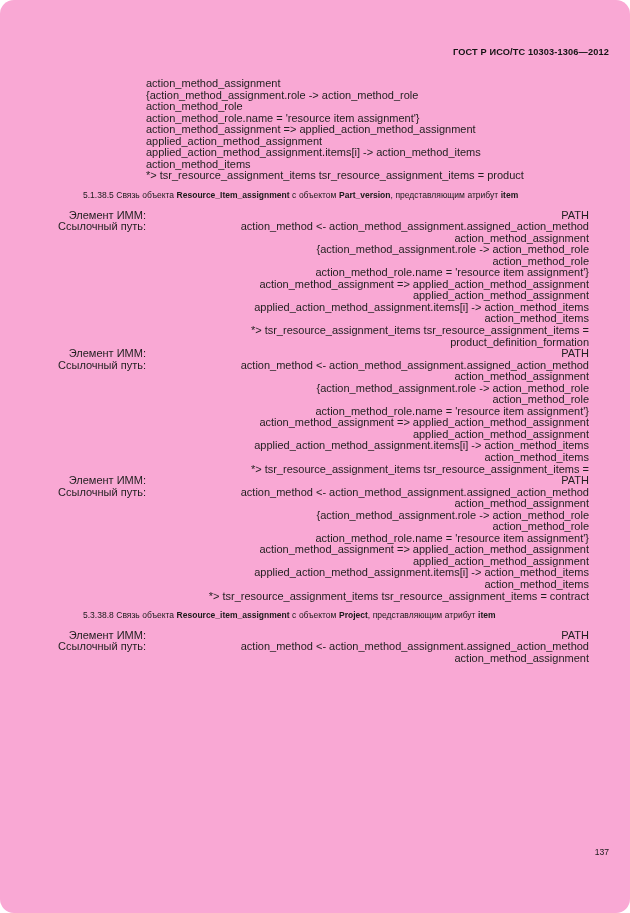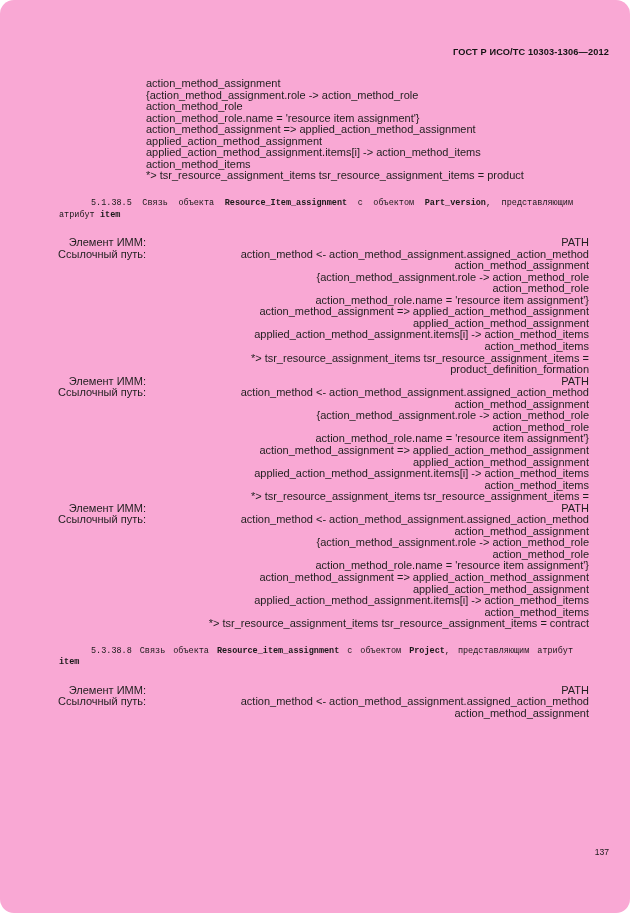--- a/index.html
+++ b/index.html
@@ -59,25 +59,24 @@
   .path-line {
     padding-left: 103px;
   }
 
   
   .section-head {
     font-size: 8.5px;
     line-height: 11.6px;
     text-align: justify;
     text-indent: 32px;
-    margin: 16px;
+    margin: 8px;
     padding: 0;
     color: #1a1a1a;
     word-spacing: 0.2px;
-    font-family: Liberation Mono, monospace;
   }
   .section-head b { font-weight: bold; }
 
   
   .kv {
     display: flex;
     align-items: flex-start;
     font-size: 8.5px;
     line-height: 11.55px;
     text-align: right;

